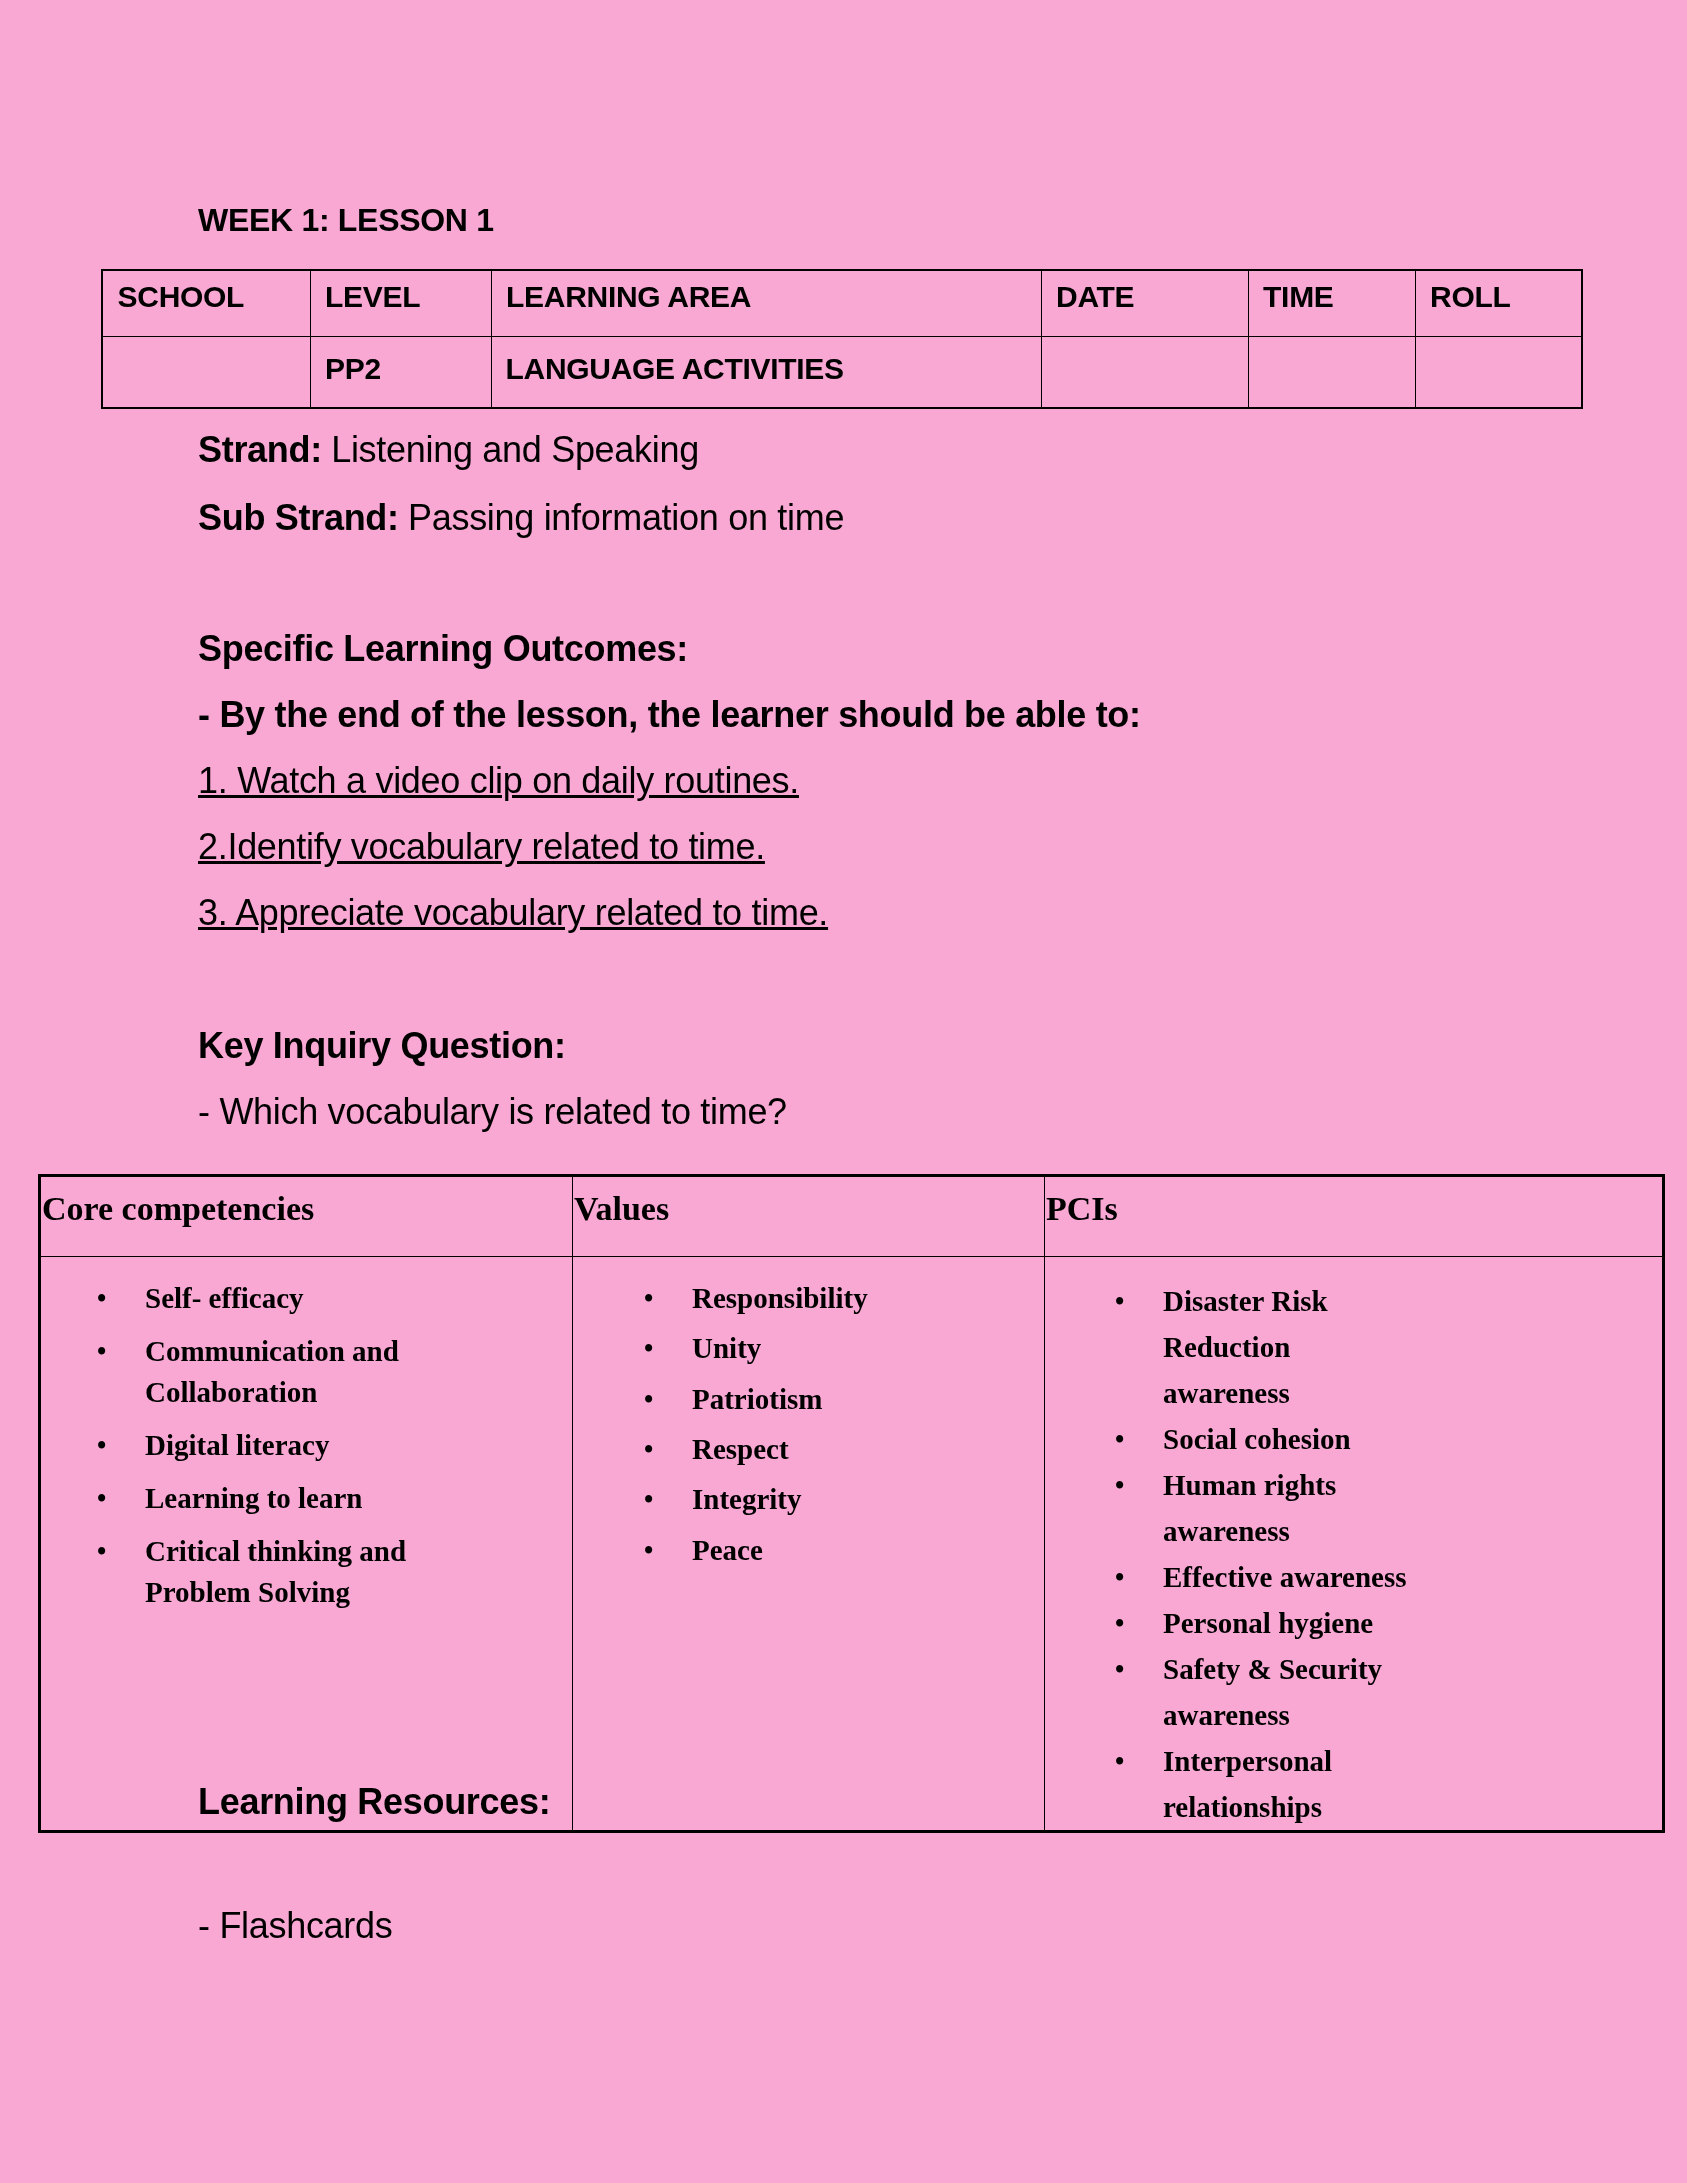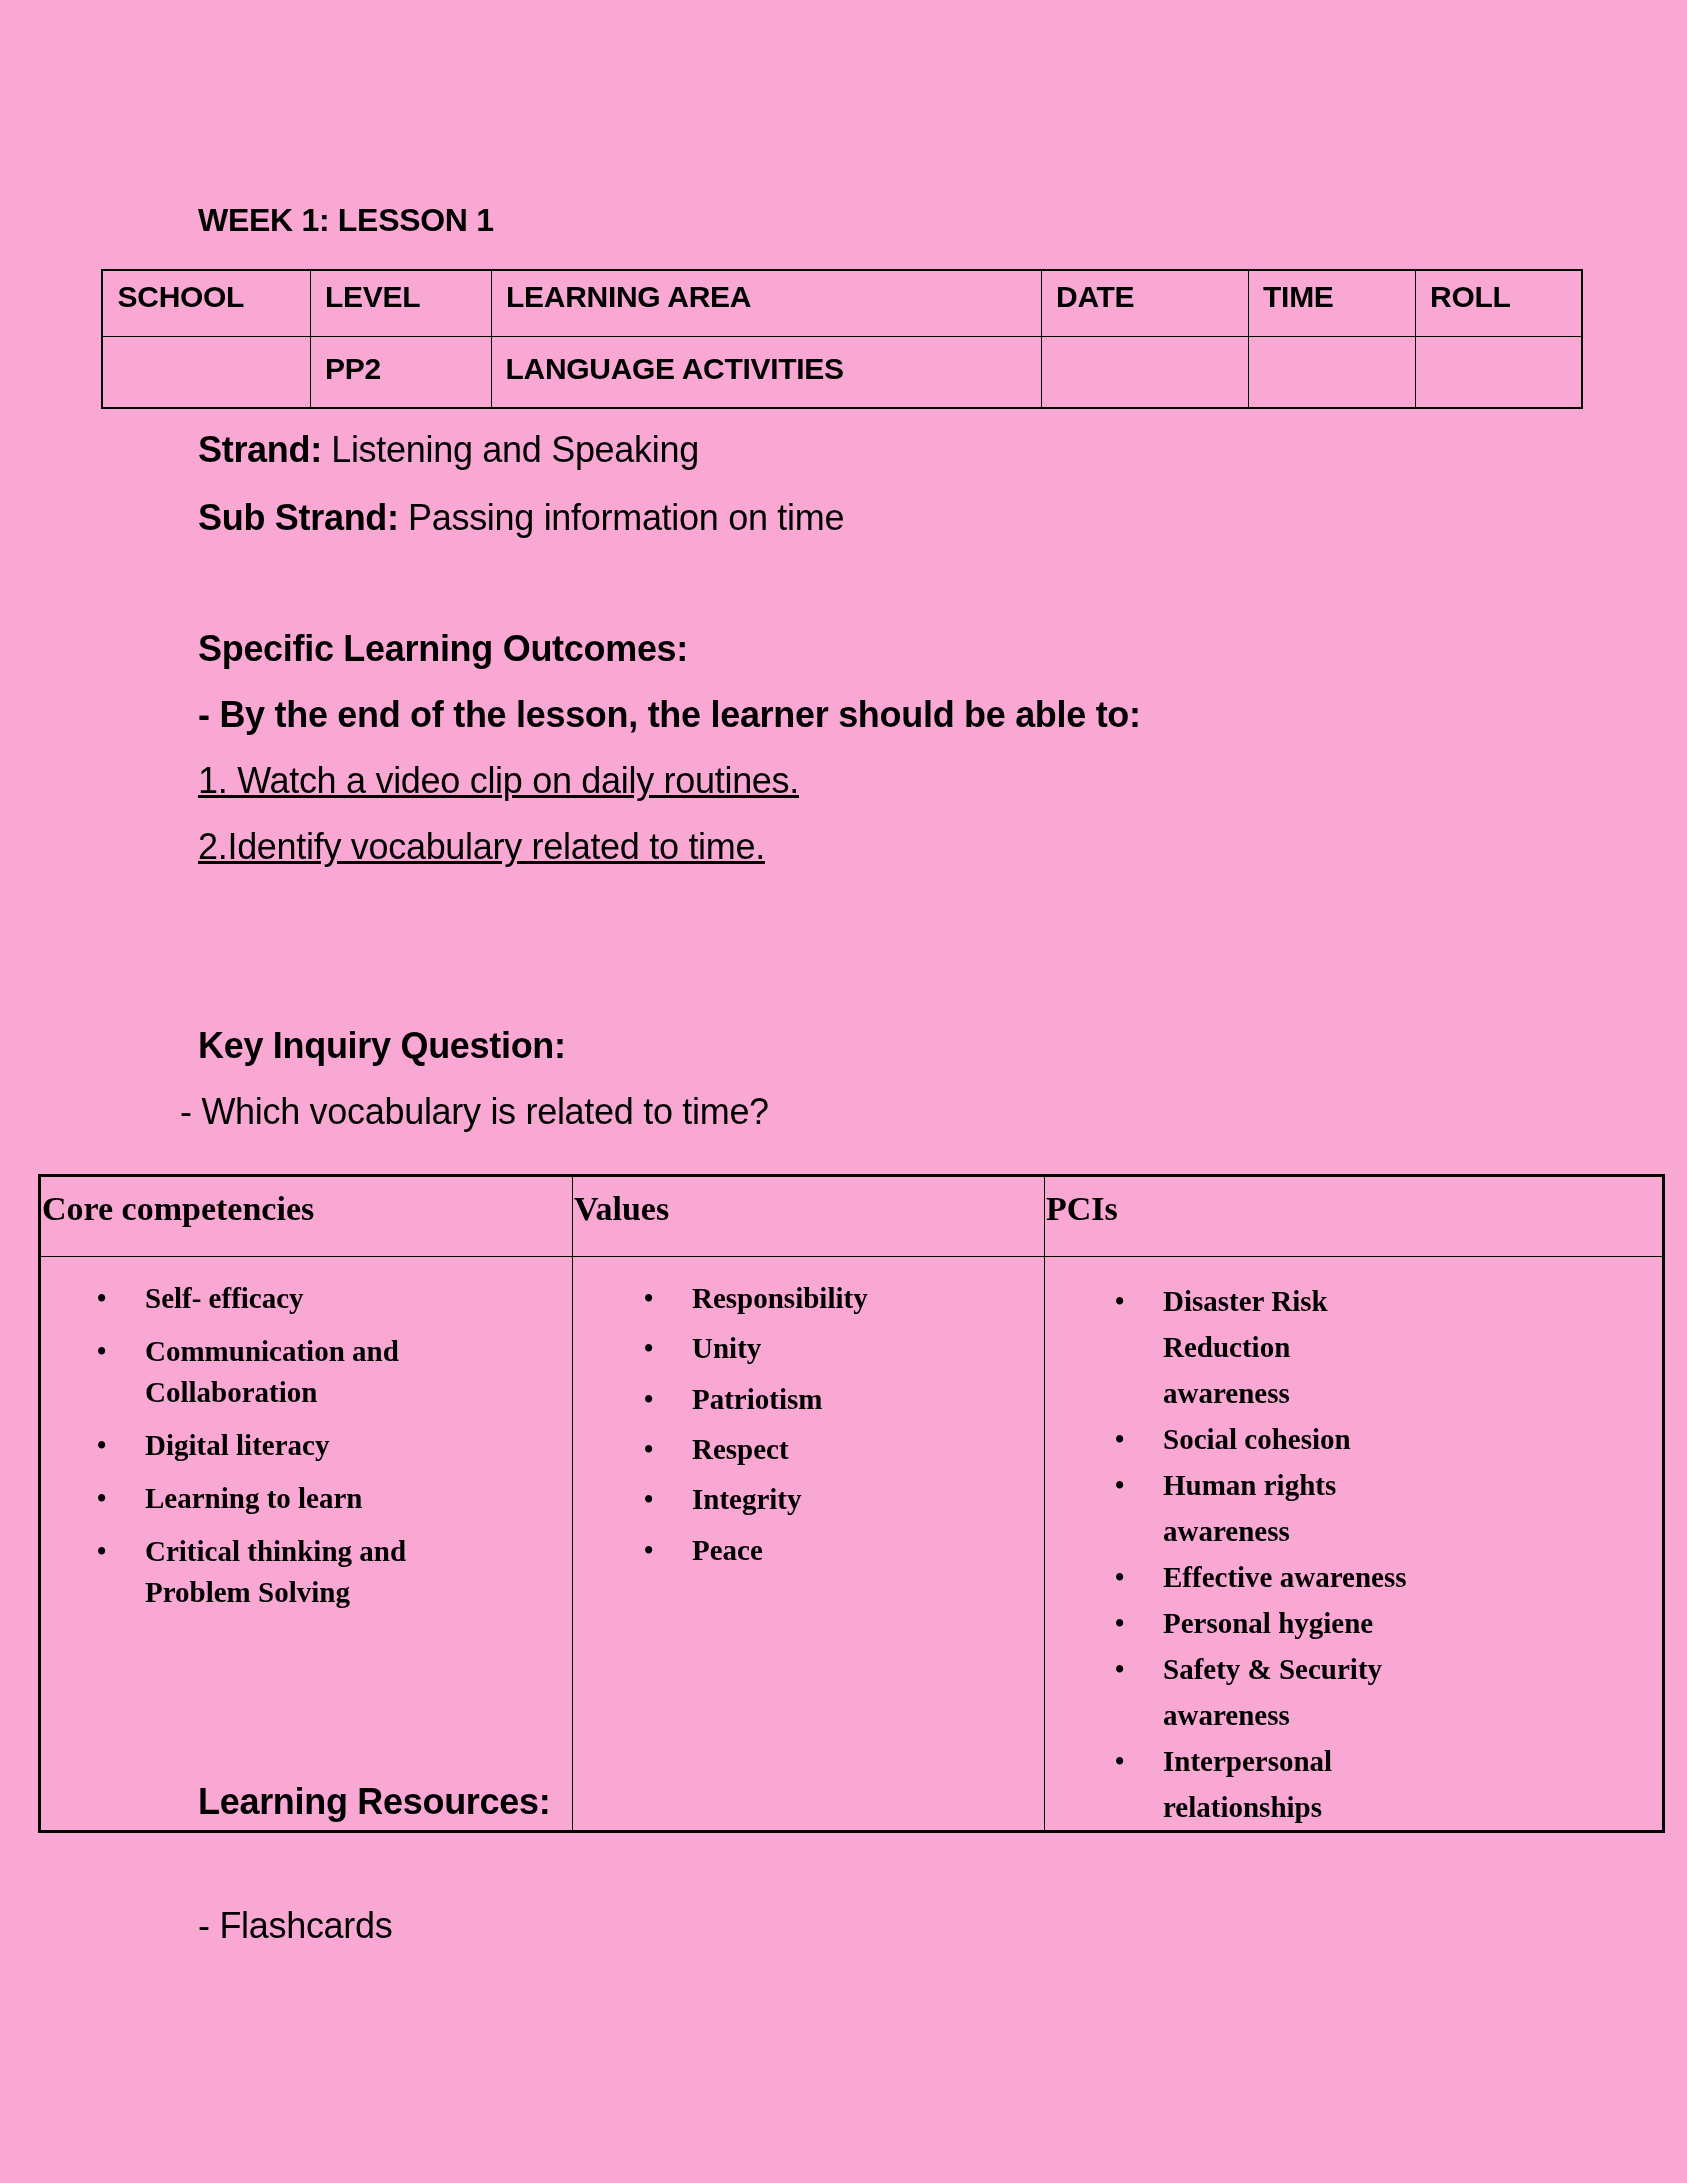--- a/index.html
+++ b/index.html
@@ -113,24 +113,25 @@
   </div>
 
   <div class="pos bodyline b" style="top:630px;left:198px;">Specific Learning Outcomes:</div>
   <div class="pos bodyline b" style="top:696px;left:198px;">- By the end of the lesson, the learner should be able to:</div>
   <div class="pos bodyline plist" style="top:762px;left:198px;text-decoration:underline;">
 
       <div class="pline">1. Watch a video clip on daily routines.</div>
 
       <div class="pline">2.Identify vocabulary related to time.</div>
 
+      <div class="pline">3. Appreciate vocabulary related to time.</div>
     </div>
 
   <div class="pos bodyline b" style="top:1027px;left:198px;">Key Inquiry Question:</div>
-  <div class="pos bodyline" style="top:1093px;left:180px;">- Which vocabulary is related to time?</div>
+  <div class="pos bodyline" style="top:1093px;left:198px;">- Which vocabulary is related to time?</div>
 
   <table class="pos t2">
     <colgroup>
       <col style="width:533px">
         <col style="width:472px">
         <col style="width:619px">
     </colgroup>
     <tbody>
         <tr class="hd">
       <td>Core competencies</td>

